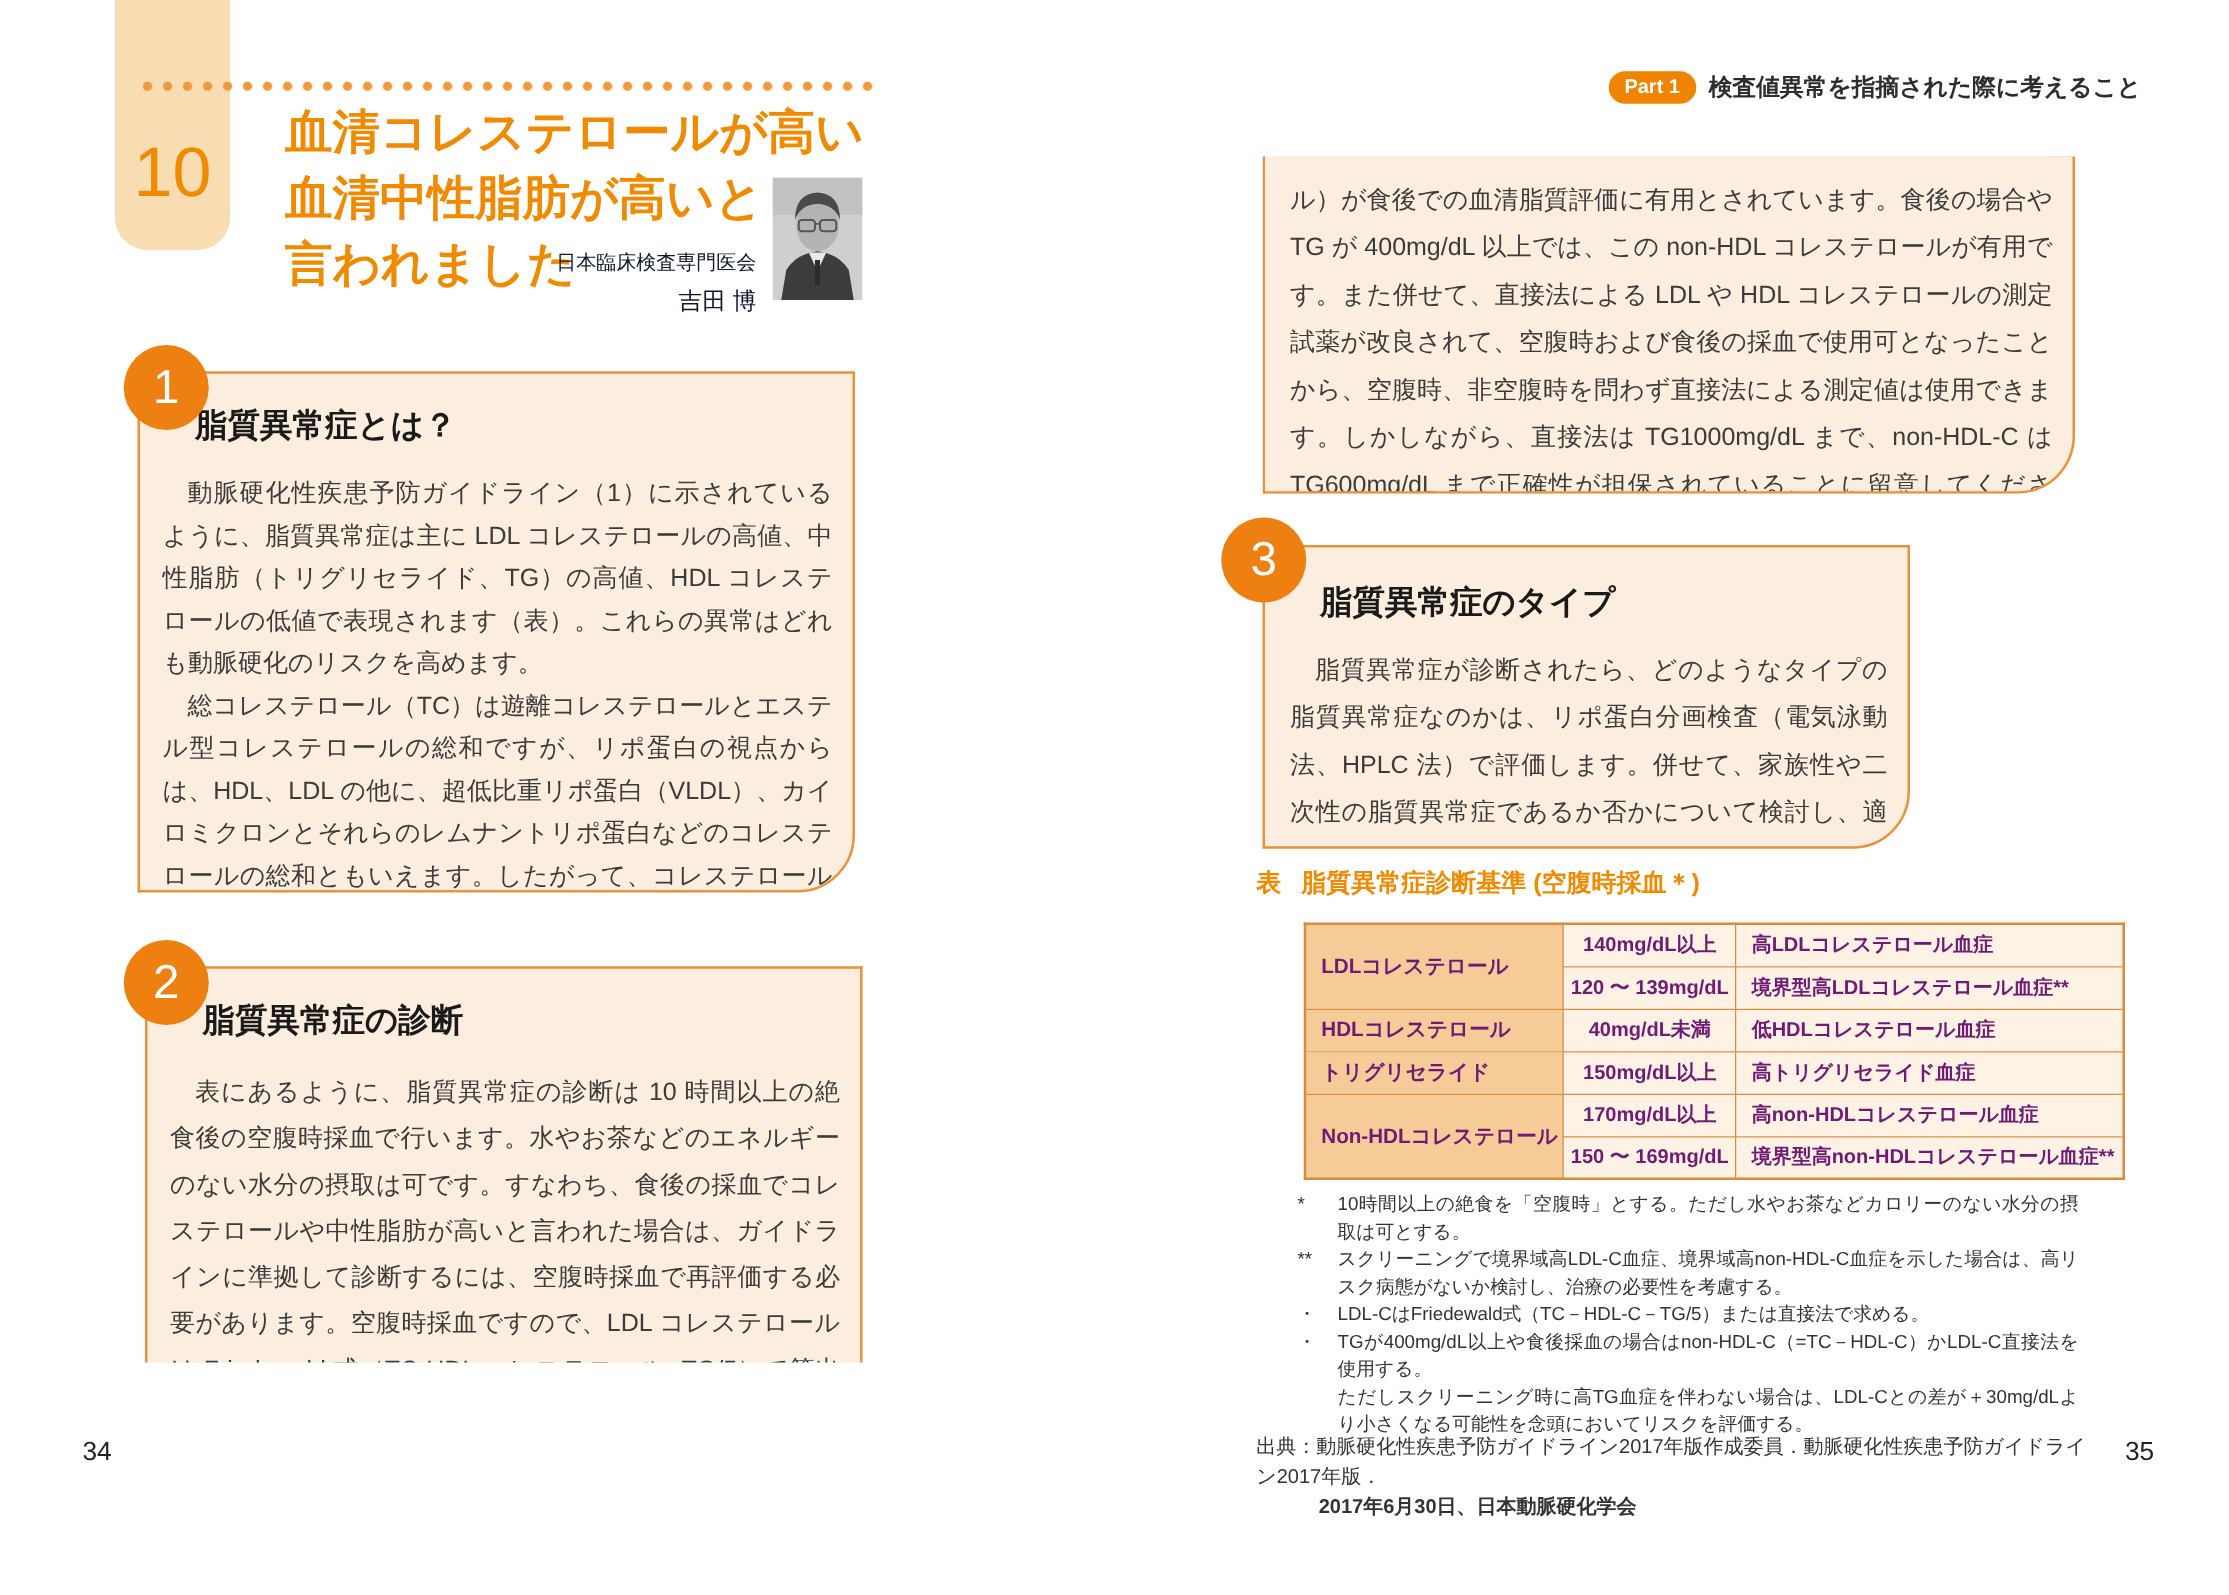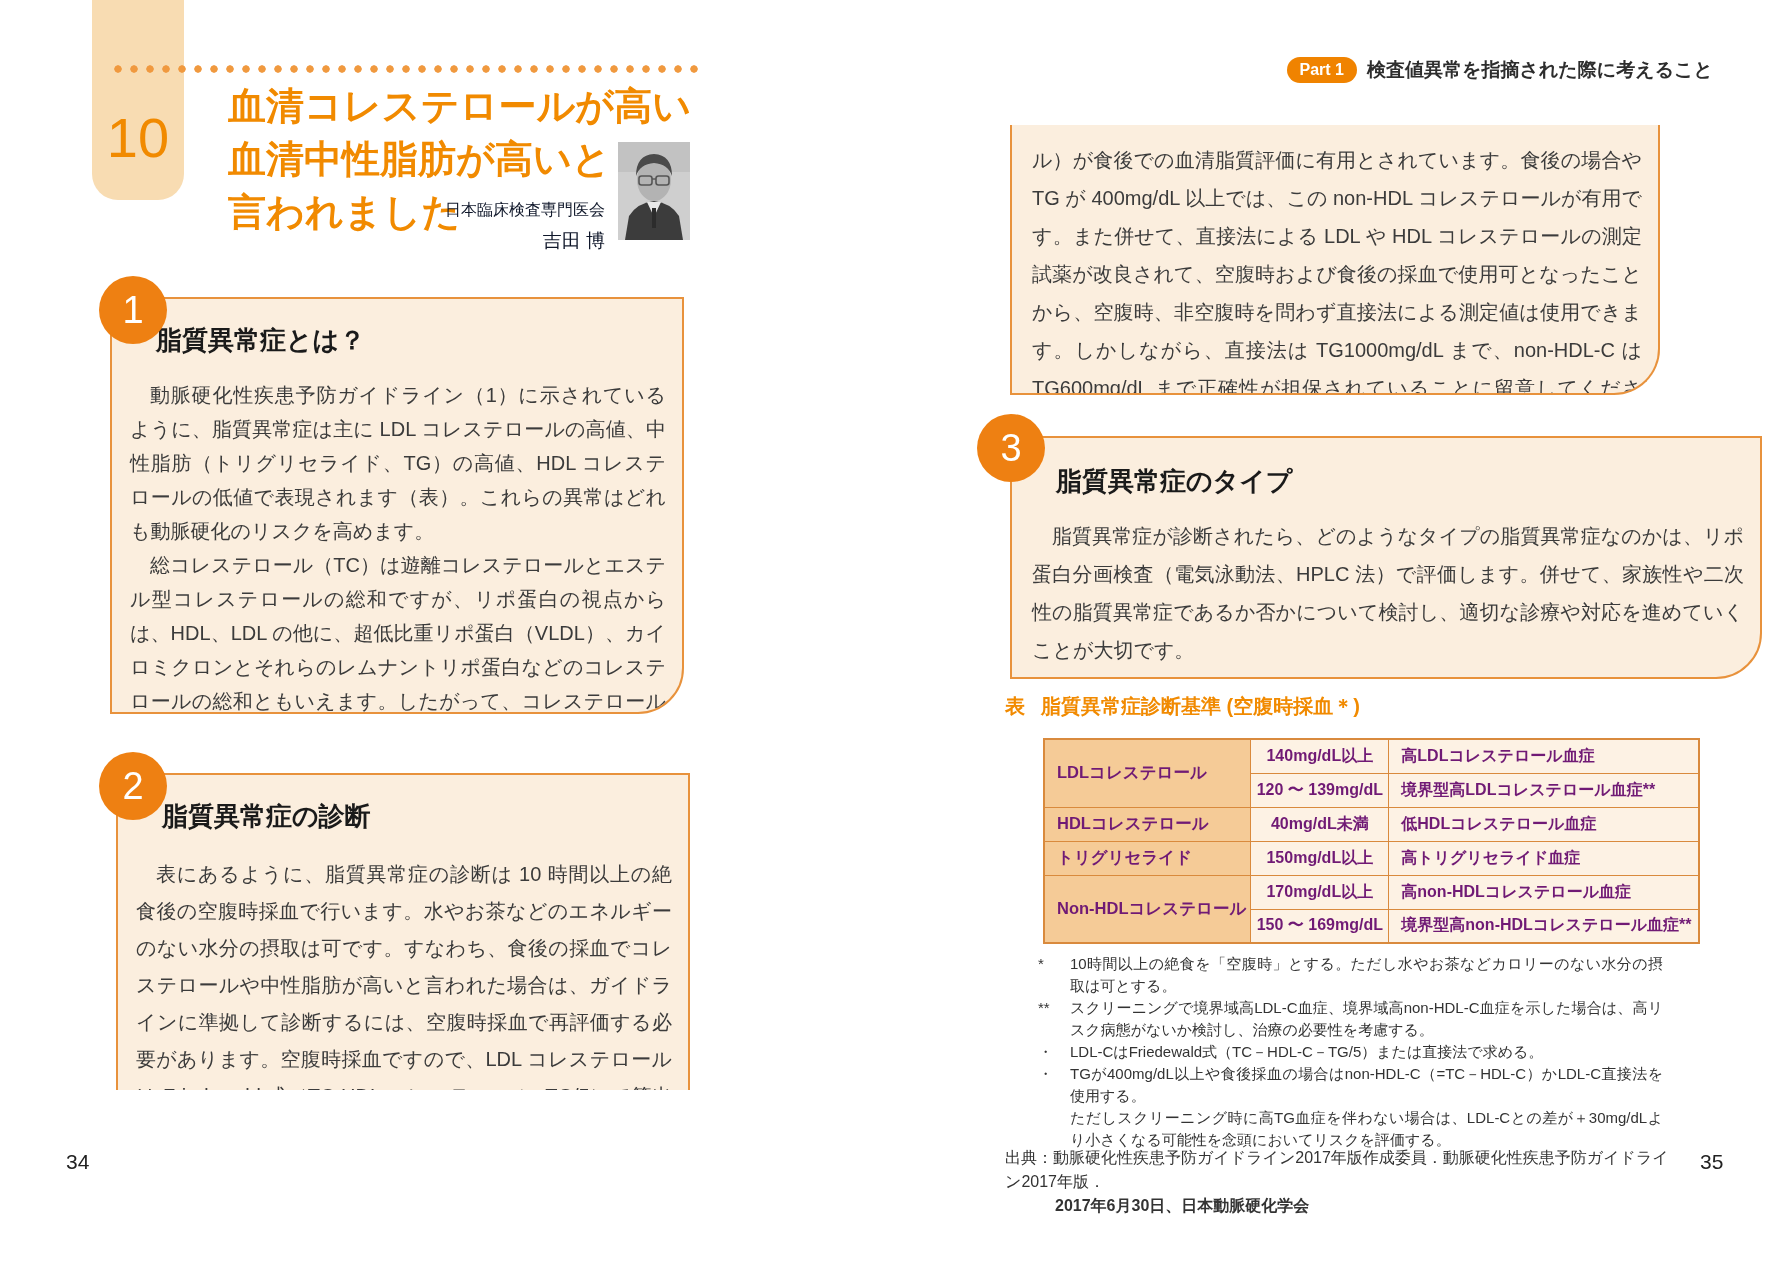--- a/index.html
+++ b/index.html
@@ -35,21 +35,21 @@
     display:flex;align-items:center;justify-content:center;font-size:38px;font-weight:500;z-index:3;}
   #circle1{left:99px;top:276px;}
   #circle2{left:99px;top:752px;}
   #circle3{left:977px;top:414px;}
 
   .sec-box{background:var(--box-bg);border:2px solid var(--box-border);
     border-radius:0 0 46px 0;overflow:hidden;}
   #box1{left:110px;top:297px;width:574px;height:417px;}
   #box2{left:116px;top:773px;width:574px;height:317px;border-bottom:none;border-radius:0;}
   #box-cont{left:1010px;top:125px;width:650px;height:270px;border-top:none;}
-  #box3{left:1010px;top:436px;width:752px;height:243px;}
+  #box3{left:1010px;top:436px;width:518px;height:243px;}
 
   .sec-heading{font-size:26px;font-weight:bold;color:var(--heading-text);margin:24px 0 0 44px;}
   #box3 .sec-heading{margin-top:26px;}
   .sec-body{color:var(--body-text);font-size:20px;text-align:justify;margin:20px 16px 0 18px;}
   .sec-body p{margin:0;text-indent:1em;}
   #box1 .sec-body{line-height:34px;}
   #box2 .sec-body{margin-top:22px;line-height:37px;}
   #box-cont .sec-body{margin:16px 16px 0 20px;line-height:38px;}
   #box-cont .sec-body p{text-indent:0;}
   #box3 .sec-body{margin:18px 16px 0 20px;line-height:38px;}

